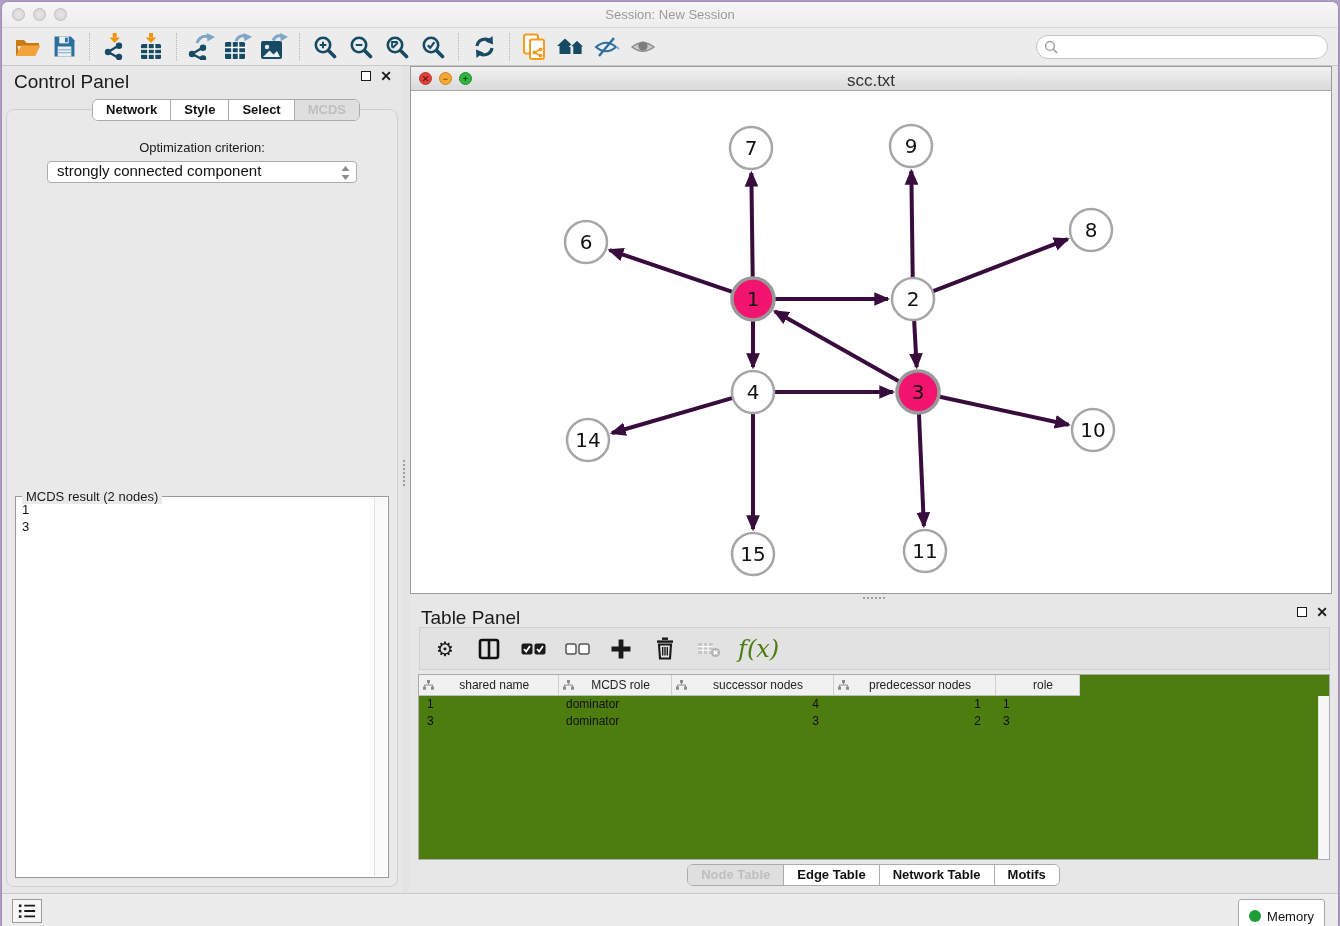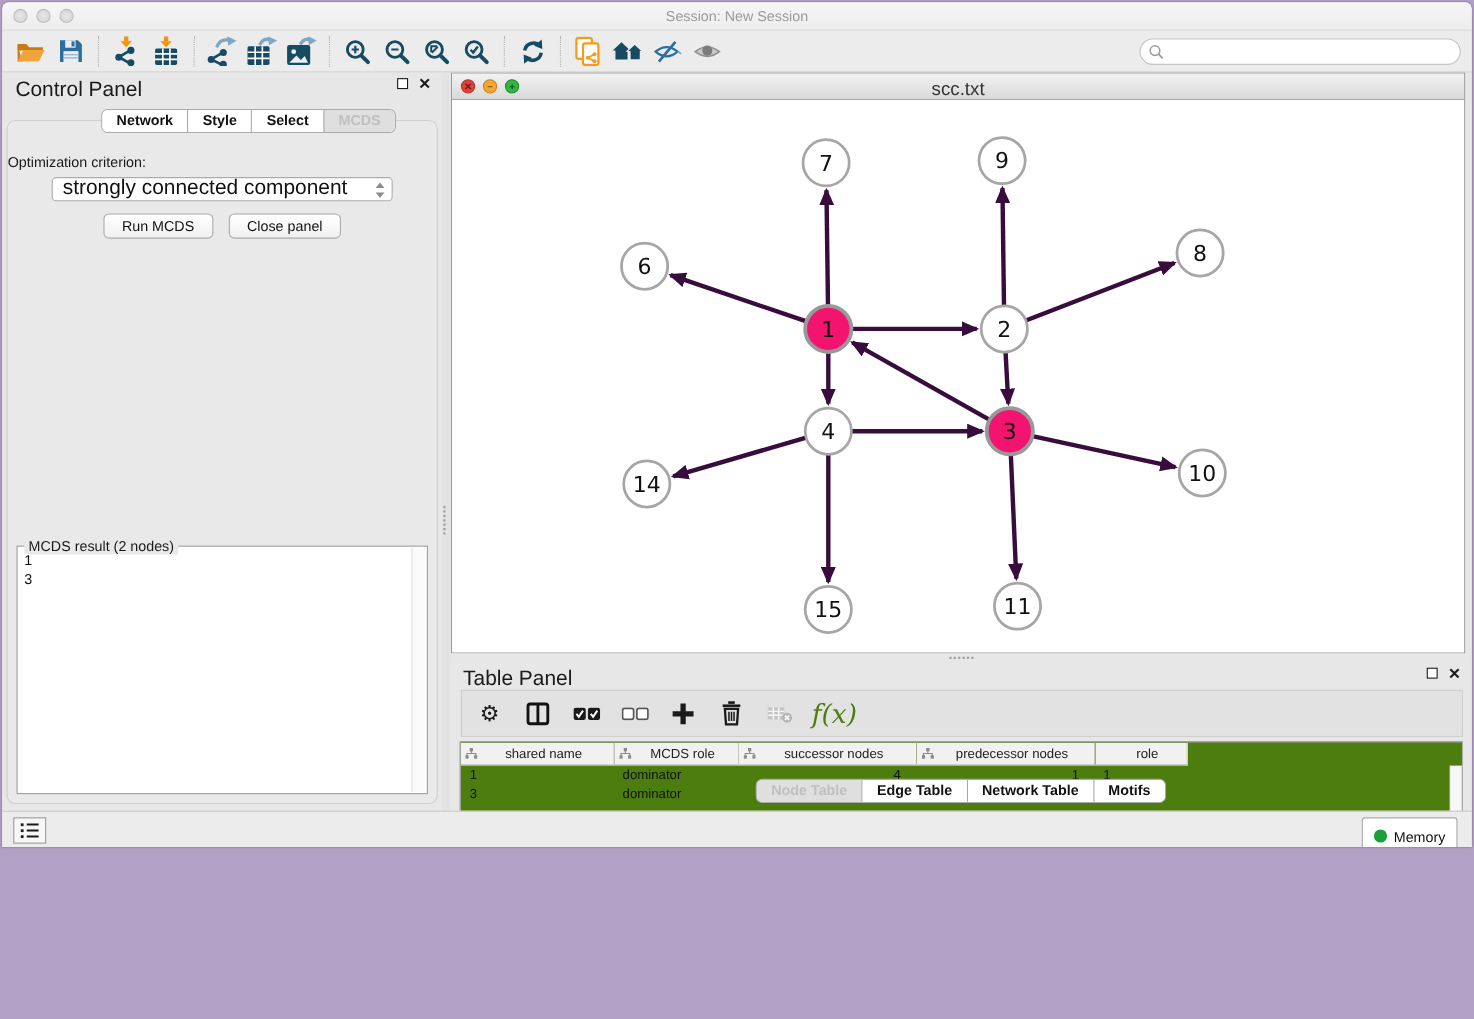--- a/index.html
+++ b/index.html
@@ -1,18 +1,18 @@
 <!DOCTYPE html>
 <html><head>
 <meta charset="utf-8">
 <style>
   * { margin:0; padding:0; box-sizing:border-box; }
   html,body { width:1340px; height:926px; overflow:hidden; }
   body { background:#B3A0C7; font-family:"Liberation Sans", sans-serif; }
-  .window { position:absolute; top:2px; left:2px; width:1336px; height:768px;
+  .window { position:absolute; top:2px; left:2px; width:1336px; height:924px;
             background:#ECECEC; border-radius:6px 6px 0 0; overflow:hidden;
             box-shadow:0 0 2px rgba(0,0,0,.4); }
 
   
   .titlebar { position:absolute; top:0; left:0; right:0; height:26px;
               background:linear-gradient(#F6F6F6,#EDEDED); border-bottom:1px solid #D8D8D8; }
   .tl-group { position:absolute; left:10px; top:6px; display:flex; gap:8px; }
   .tl { width:13px; height:13px; border-radius:50%; background:radial-gradient(#E6E6E6,#D2D2D2);
         border:1px solid #BDBDBD; }
   .title-text { position:absolute; left:0; right:0; top:5px; text-align:center;
@@ -43,24 +43,24 @@
   .seg { display:inline-flex; border:1px solid #ABABAB; border-radius:6px; overflow:hidden;
          background:#FFF; }
   .seg .tab { padding:2px 13px 3px; font-size:13px; font-weight:bold; color:#111;
               background:#FFF; border-left:1px solid #ABABAB; white-space:nowrap; }
   .seg .tab:first-child { border-left:none; }
   .seg .tab.sel-inactive { background:#DFDFDF; color:#BFBFBF; }
   .cp-tabs { position:absolute; top:33px; left:0; right:0; text-align:center; z-index:2;margin-left:48px; }
 
   .cp-box { position:absolute; top:43px; left:4px; right:4px; bottom:6px; background:#E9E9E9;
             border:1px solid #CFCFCF; border-radius:8px; }
-  .opt-label { position:absolute; top:30px; left:0; right:0; font-size:13px; color:#1A1A1A; }
+  .opt-label { position:absolute; top:30px; left:0; right:0; text-align:center; font-size:13px; color:#1A1A1A; }
   .criterion { position:absolute; top:51px; left:40px; right:40px; height:22px; background:#FFF;
-               border:1px solid #ACACAC; border-radius:4px; font-size:19px; color:#111;
-               display:flex; align-items:flex-end; padding-left:9px; }
+               border:1px solid #ACACAC; border-radius:4px; font-size:15px; color:#111;
+               display:flex; align-items:flex-start; padding-left:9px; }
   .stepper { position:absolute; right:5px; top:3px; }
   .btn-row { position:absolute; top:84px; left:0; right:0; display:flex; justify-content:center; gap:14px; }
   .mac-btn { height:23px; padding:0 16px; font-size:13px; color:#111; background:linear-gradient(#FFFFFF,#F0F0F0);
              border:1px solid #ACACAC; border-radius:5px; }
   .mcds-fieldset { position:absolute; top:386px; left:8px; right:8px; bottom:8px;
                    border:1px solid #9A9A9A; background:#FFF; }
   .mcds-legend { position:absolute; top:-8px; left:6px; background:#E9E9E9; padding:0 4px;
                  font-size:13px; color:#1A1A1A; }
   .mcds-text { position:absolute; top:4px; left:6px; right:16px; bottom:4px; font-size:13px;
                color:#111; line-height:17px; white-space:pre; overflow:hidden;
@@ -301,24 +301,20 @@
       <div class="cp-box">
         <div class="opt-label">Optimization criterion:</div>
         <div class="criterion">
           <span>strongly connected component</span>
           <span class="stepper">
             <svg width="11" height="16" viewBox="0 0 11 16">
                 <path d="M5.5 1 L9.5 6 H1.5z" fill="#8C8C8C"></path>
                 <path d="M5.5 15 L1.5 10 H9.5z" fill="#8C8C8C"></path>
               </svg>
           </span>
-        </div>
-        <div class="btn-row">
-          <button class="mac-btn">Run MCDS</button>
-          <button class="mac-btn">Close panel</button>
         </div>
         <div class="mcds-fieldset">
           <span class="mcds-legend">MCDS result (2 nodes)</span>
           <div class="mcds-text">1
 3</div>
           <div class="mcds-scroll"></div>
         </div>
       </div>
     </div>
 

